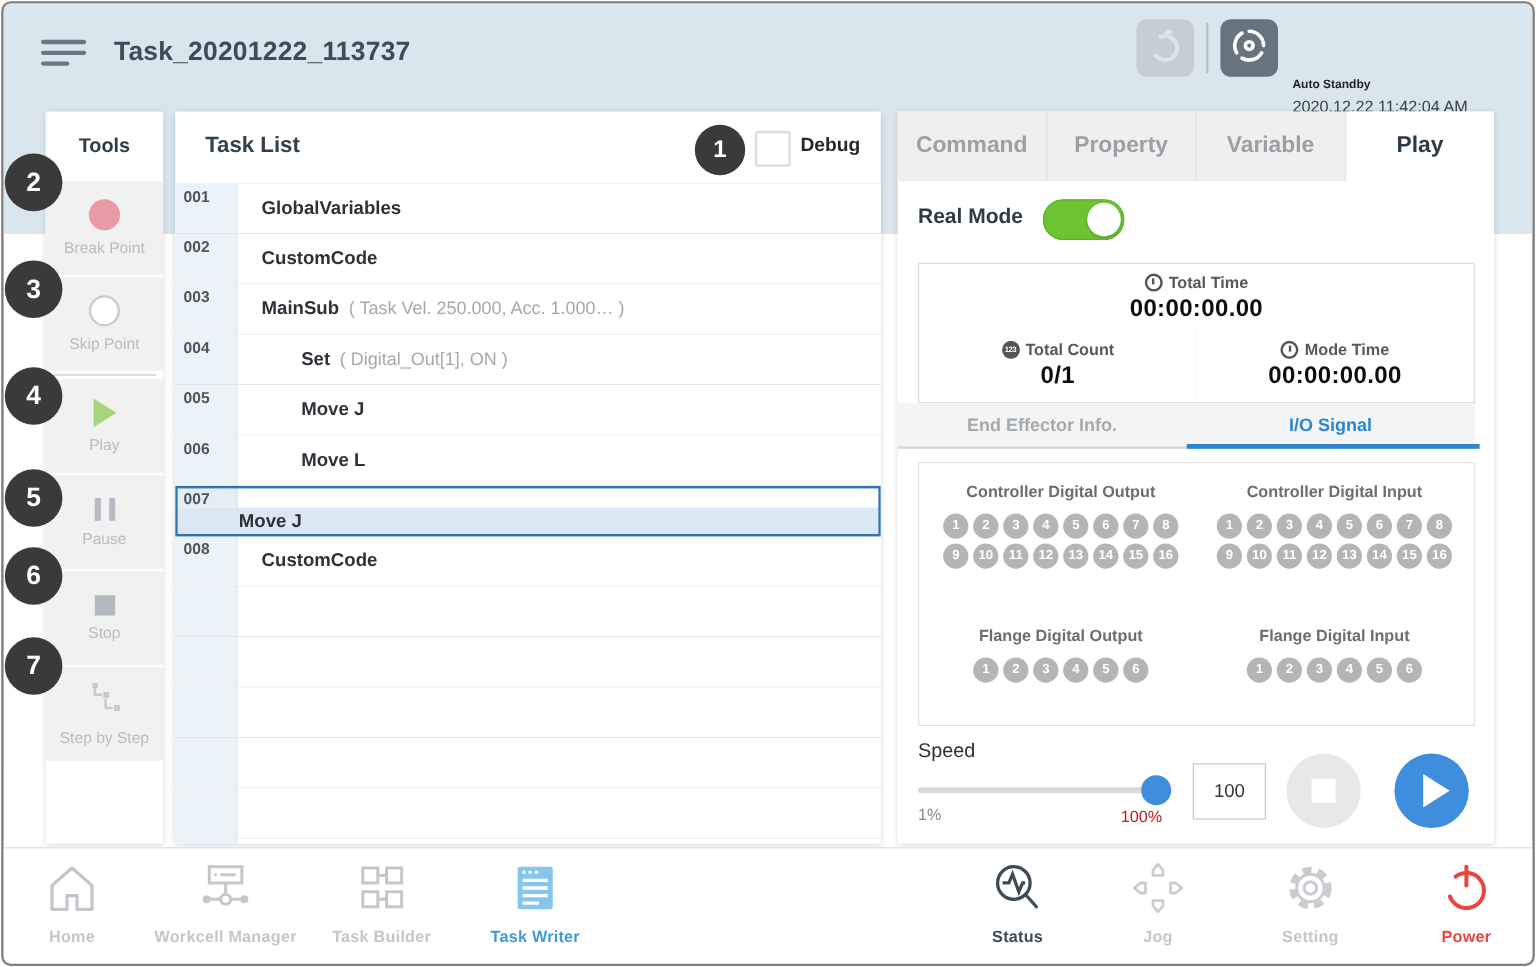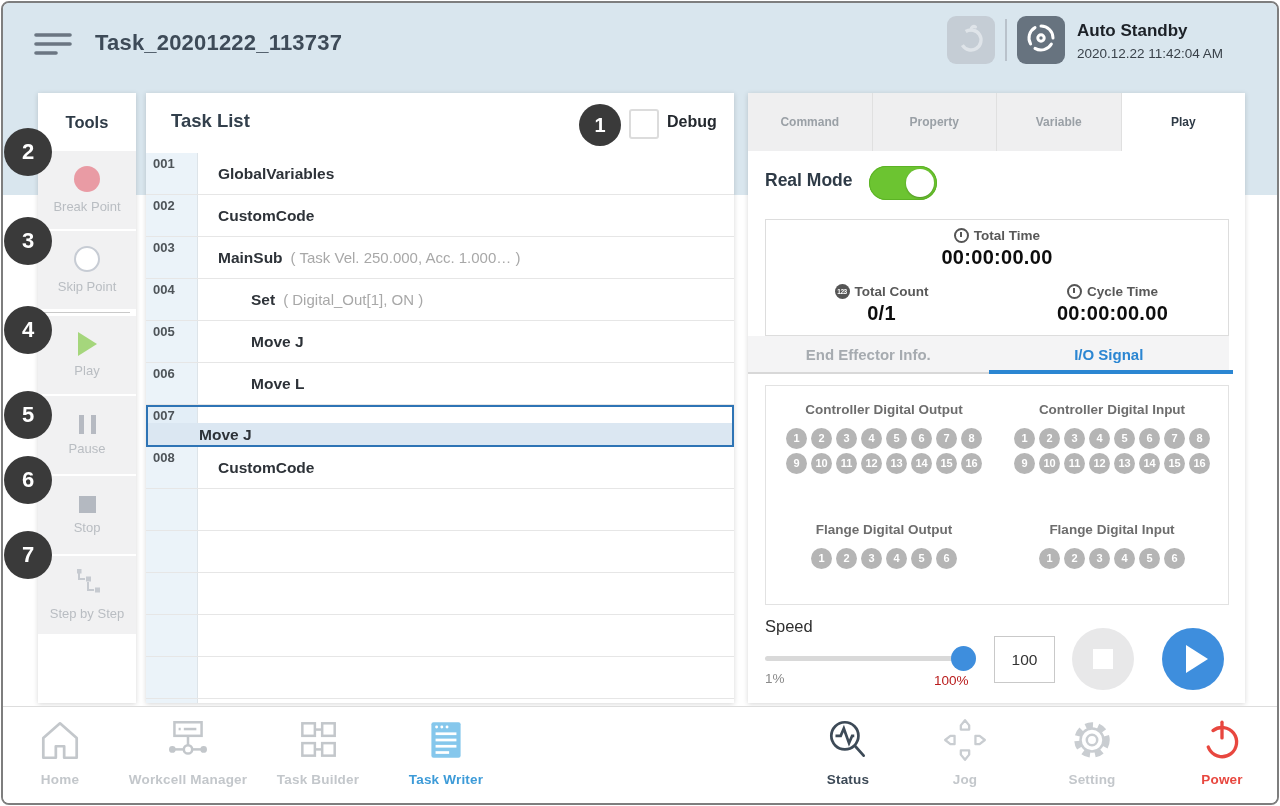--- a/index.html
+++ b/index.html
@@ -9,21 +9,21 @@
   .bg-band{position:absolute;left:0;top:0;width:100%;height:192px;background:#d9e6ee;}
   
   .header{position:absolute;left:0;top:0;width:100%;height:86px;}
   .hamburger{position:absolute;left:30px;top:27px;width:40px;height:30px;cursor:pointer;}
   .title{position:absolute;left:92px;top:27px;font-size:22px;font-weight:700;color:#3e4b58;letter-spacing:.2px;}
   .hbtn{position:absolute;top:13px;width:48px;height:48px;border-radius:9px;display:flex;align-items:center;justify-content:center;}
   .hbtn.gray{left:944px;background:#c5cdd5;}
   .hbtn.slate{left:1014px;background:#67737f;}
   .hdivider{position:absolute;left:1002px;top:16px;width:2px;height:42px;background:#b9c2cb;}
   .hstatus{position:absolute;left:1074px;top:16px;line-height:1.45;}
-  .hstatus .l1{font-size:17px;font-weight:700;color:#1c2127;}
+  .hstatus .l1{font-size:10px;font-weight:700;color:#1c2127;margin-top:45px;}
   .hstatus .l2{font-size:13.5px;color:#3a424a;}
   
   .callout{position:absolute;background:#3a3a3a;color:#fff;border-radius:50%;display:flex;align-items:center;justify-content:center;font-weight:700;z-index:50;}
   .co-l{width:48px;height:48px;left:1px;font-size:22px;}
   .co-1{width:42px;height:42px;left:576px;top:101px;font-size:20px;}
   
   .card{position:absolute;top:90px;height:610px;background:#fff;box-shadow:0 1px 5px rgba(0,0,0,.16);}
   
   .card-tools{left:35px;width:98px;}
   .tools-title{height:58px;display:flex;align-items:center;justify-content:center;font-size:16.5px;font-weight:700;color:#2e3a46;text-align:center;}
@@ -48,21 +48,21 @@
   .trow .cnt{flex:1;display:flex;align-items:center;padding-left:20px;background:#fff;}
   .trow.ind2 .cnt{padding-left:53px;}
   .trow .name{font-size:15.5px;font-weight:700;color:#2d3238;white-space:pre;}
   .trow .param{font-size:15px;color:#a8a8a8;margin-left:8px;white-space:pre;}
   .trow.sel{outline:2px solid #2e74b5;outline-offset:-2px;flex-direction:column;}
   .trow.sel .num{background:#e3eef7;}
   .trow.sel .cnt{background:#dbe7f2;}
   
   .card-right{left:745px;width:497px;}
   .rtabs{height:58px;display:flex;background:#efeff0;}
-  .rtab{flex:1;display:flex;align-items:center;justify-content:center;font-size:12px;font-weight:600;color:#9aa0a6;border-right:1px solid #e0e0e0;cursor:pointer;}
+  .rtab{flex:1;display:flex;align-items:center;justify-content:center;font-size:19px;font-weight:600;color:#9aa0a6;border-right:1px solid #e0e0e0;cursor:pointer;}
   .rtab:last-child{border-right:none;}
   .rtab.active{background:#fff;color:#2e3a46;font-weight:700;}
   .realmode{position:absolute;left:17px;top:77px;font-size:17.5px;font-weight:700;color:#2e3a46;}
   .toggle{position:absolute;left:121px;top:73px;width:68px;height:34px;border-radius:17px;background:#6cc431;cursor:pointer;box-shadow:inset 0 0 0 1px #5cb325;}
   .toggle .knob{position:absolute;right:3px;top:3px;width:28px;height:28px;border-radius:50%;background:#fff;box-shadow:0 1px 2px rgba(0,0,0,.25);}
   .tbox{position:absolute;border:1px solid #ddd;background:#fff;box-sizing:border-box;text-align:center;}
   .tbox .line1{margin-top:8px;font-size:13.5px;font-weight:700;color:#585858;display:flex;align-items:center;justify-content:center;gap:5px;}
   .tbox .val{font-size:20px;font-weight:800;color:#0d0d0d;margin-top:3px;letter-spacing:.3px;}
   .mini-clock{width:15px;height:15px;border-radius:50%;border:2px solid #555;box-sizing:border-box;position:relative;display:inline-block;}
   .mini-clock:after{content:"";position:absolute;left:4.5px;top:2px;width:2px;height:4.5px;background:#555;}
@@ -290,21 +290,21 @@
     <div class="tbox" style="left:17px;top:183px;width:233px;height:60px;border-top:none;">
       <div class="line1">
           <span class="mini-count">123</span>
           <span>Total Count</span>
         </div>
       <div class="val">0/1</div>
     </div>
     <div class="tbox" style="left:249px;top:183px;width:232px;height:60px;border-top:none;border-left:none;">
       <div class="line1">
           <span class="mini-clock"></span>
-          <span>Cycle Time</span>
+          <span>Mode Time</span>
         </div>
       <div class="val">00:00:00.00</div>
     </div>
 
     <div class="subtabs">
       <div class="subtab">End Effector Info.</div>
       <div class="subtab active">I/O Signal</div>
     </div>
 
     <div class="iobox">

